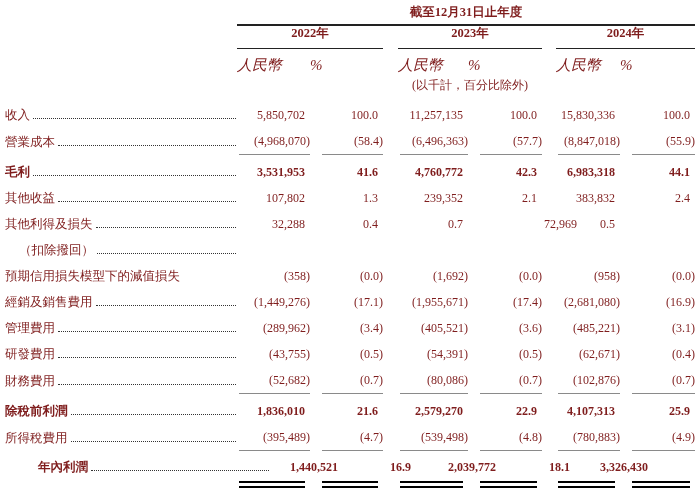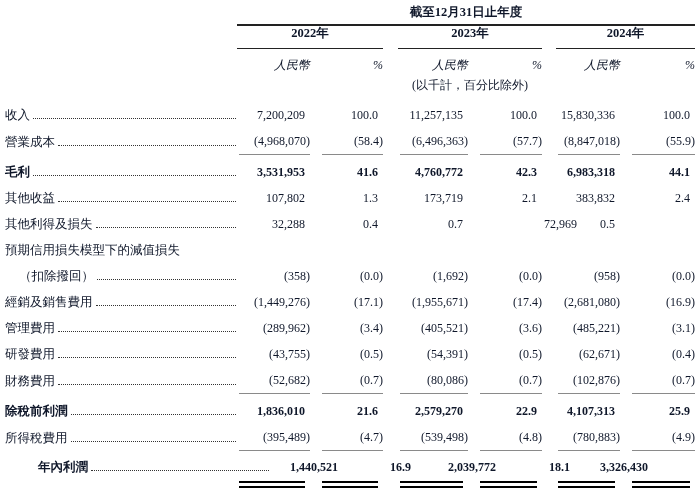--- a/index.html
+++ b/index.html
@@ -1,38 +1,38 @@
 <!DOCTYPE html>
 <html><head>
 <meta charset="utf-8">
 <style>
   html,body{margin:0;padding:0;background:#ffffff;}
   .page{
     position:relative;width:700px;height:496px;box-sizing:border-box;
     padding:5px 4px 0 5px;overflow:hidden;
-    font-family:"Liberation Serif","DejaVu Serif",serif;color:#0f172a;
+    font-family:"Liberation Serif","DejaVu Serif",serif;color:#7f1d1d;
   }
   .grid{
     display:grid;
     grid-template-columns:232px 73px 73px 15px 70px 74px 14px 64px 75px;
     width:690px;align-items:end;
   }
   
   .hdr-title{
     grid-column:2 / -1;text-align:center;font-weight:bold;font-size:12.5px;
     line-height:15px;padding-bottom:4px;border-bottom:2px solid #222222;
   }
   .years-row{margin-top:0;}
   .year{
     text-align:center;font-weight:bold;font-size:12.5px;line-height:15px;
     padding-bottom:7px;border-bottom:1.5px solid #222222;
   }
   .y1{grid-column:2 / 4;} .y2{grid-column:5 / 7;} .y3{grid-column:8 / 10;}
   .colhdr-row{margin-top:9px;}
-  .ch{text-align:right;font-style:italic;font-size:12px;line-height:15px;}
+  .ch{text-align:left;font-style:italic;font-size:15px;line-height:15px;}
   .c1{grid-column:2;} .c2{grid-column:3;} .c3{grid-column:5;}
   .c4{grid-column:6;} .c5{grid-column:8;} .c6{grid-column:9;}
   .note-row{margin-top:5px;}
   .note{grid-column:5 / 7;text-align:center;font-size:12px;line-height:15px;}
   
   .tbody{margin-top:9px;}
   .row{min-height:26px;}
   .label{grid-column:1;display:flex;flex-direction:column;justify-content:flex-end;font-size:12.5px;}
   .lline{display:flex;align-items:baseline;line-height:26px;white-space:nowrap;}
   .lline.indent .lt{padding-left:14px;}
@@ -79,21 +79,21 @@
   </div>
 
   <div class="tbody">
       <div class="grid row">
         <div class="label">
           <div class="lline">
             <span class="lt">收入</span>
             <span class="leader"></span>
           </div>
         </div>
-        <div class="cell rmb"><span>7,200,209</span></div>
+        <div class="cell rmb"><span>5,850,702</span></div>
         <div class="cell pct"><span>100.0</span></div>
         <div class="gapcol"></div>
         <div class="cell rmb"><span>11,257,135</span></div>
         <div class="cell pct"><span>100.0</span></div>
         <div class="gapcol"></div>
         <div class="cell rmb"><span>15,830,336</span></div>
         <div class="cell pct"><span>100.0</span></div>
       </div>
       <div class="grid row ruled">
         <div class="label">
@@ -130,21 +130,21 @@
       <div class="grid row">
         <div class="label">
           <div class="lline">
             <span class="lt">其他收益</span>
             <span class="leader"></span>
           </div>
         </div>
         <div class="cell rmb"><span>107,802</span></div>
         <div class="cell pct"><span>1.3</span></div>
         <div class="gapcol"></div>
-        <div class="cell rmb"><span>173,719</span></div>
+        <div class="cell rmb"><span>239,352</span></div>
         <div class="cell pct"><span>2.1</span></div>
         <div class="gapcol"></div>
         <div class="cell rmb"><span>383,832</span></div>
         <div class="cell pct"><span>2.4</span></div>
       </div>
       <div class="grid row">
         <div class="label">
           <div class="lline">
             <span class="lt">其他利得及損失</span>
             <span class="leader"></span>
@@ -153,26 +153,26 @@
         <div class="cell rmb"><span>32,288</span></div>
         <div class="cell pct"><span>0.4</span></div>
         <div class="gapcol"></div>
         <div class="cell pct"><span>0.7</span></div>
         <div class="gapcol"></div>
         <div class="cell rmb"><span>72,969</span></div>
         <div class="cell pct"><span>0.5</span></div>
       </div>
       <div class="grid row">
         <div class="label">
-          <div class="lline">
-            <span class="lt">預期信用損失模型下的減值損失</span>
-          </div>
           <div class="lline indent">
             <span class="lt">（扣除撥回）</span>
             <span class="leader"></span>
+          </div>
+          <div class="lline">
+            <span class="lt">預期信用損失模型下的減值損失</span>
           </div>
         </div>
         <div class="cell rmb"><span class="neg">(358)</span></div>
         <div class="cell pct"><span class="neg">(0.0)</span></div>
         <div class="gapcol"></div>
         <div class="cell rmb"><span class="neg">(1,692)</span></div>
         <div class="cell pct"><span class="neg">(0.0)</span></div>
         <div class="gapcol"></div>
         <div class="cell rmb"><span class="neg">(958)</span></div>
         <div class="cell pct"><span class="neg">(0.0)</span></div>

